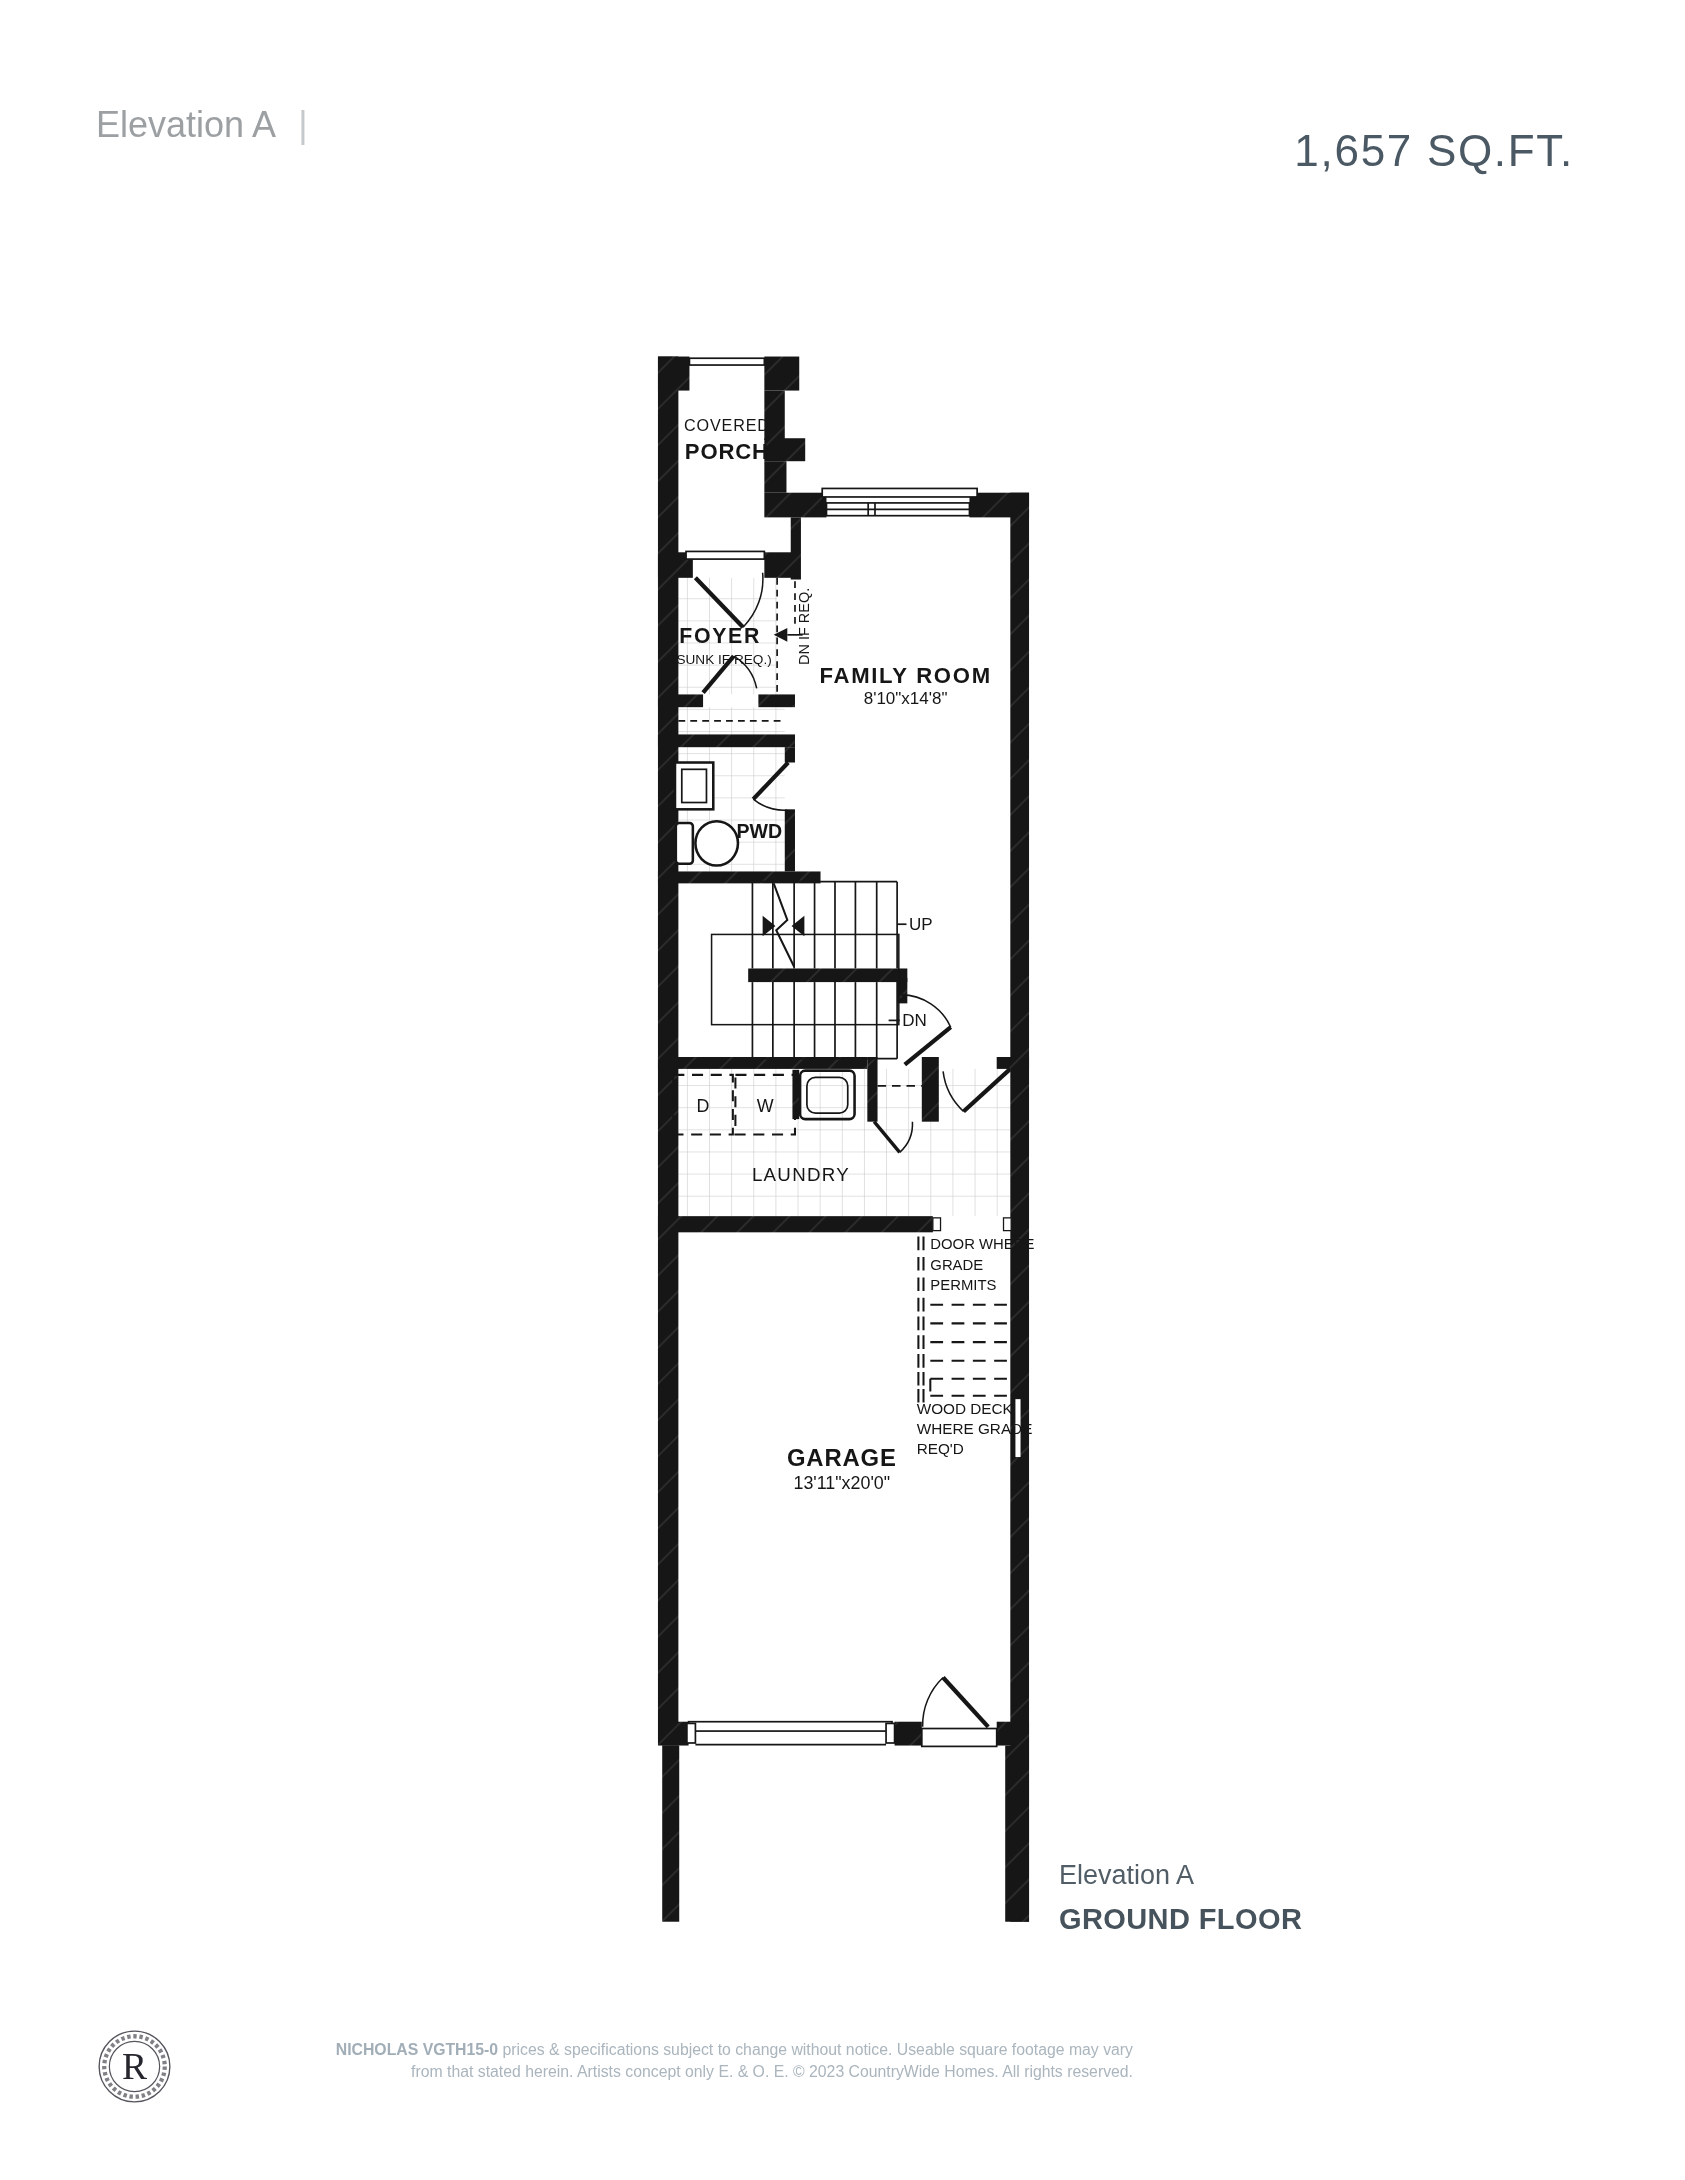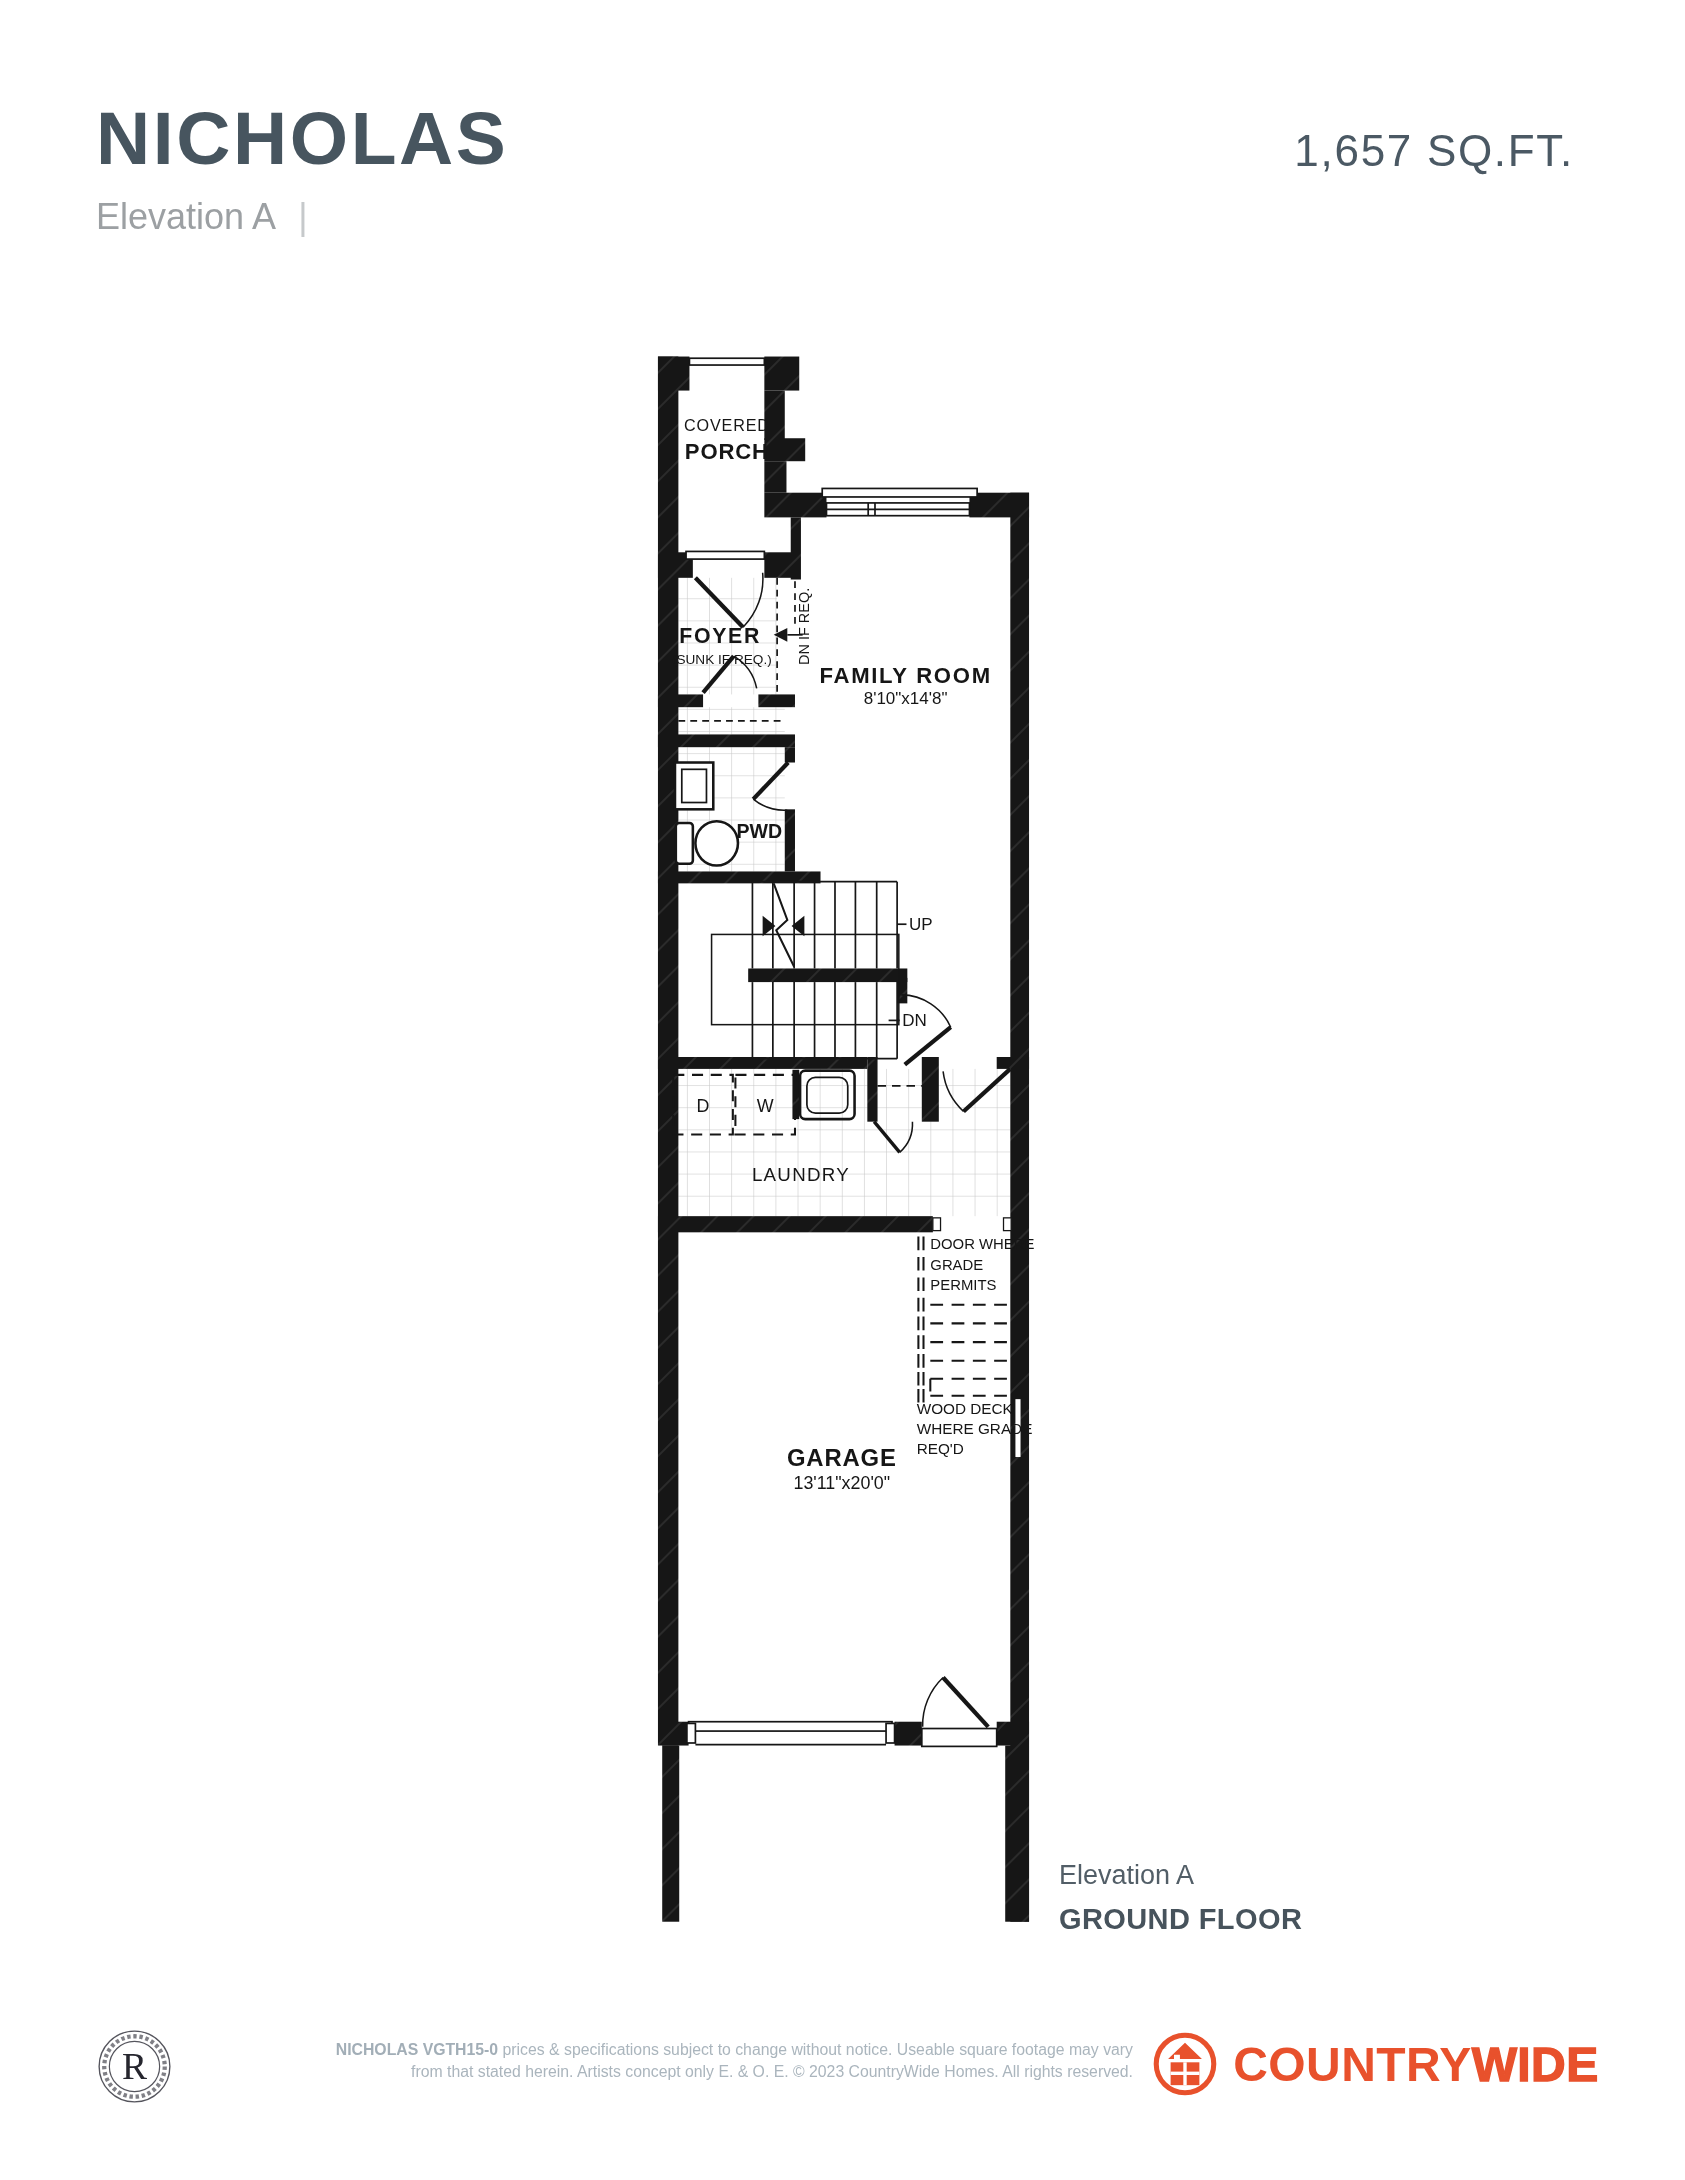--- a/index.html
+++ b/index.html
@@ -30,21 +30,20 @@
   
   .plan{position:absolute;left:652px;top:345px;}
   .plan text{fill:#161616;}
 </style>
 </head>
 <body>
 
 <div class="page">
 
   <div class="hdr">
-    <h1>NICHOLAS</h1>
     <div class="subtitle">
       <span>Elevation A</span>
       <span class="sep">|</span>
     </div>
   </div>
   <div class="sqft">1,657 SQ.FT.</div>
 
   <svg class="plan" width="383" height="1584" viewBox="765 405 450 1860">
     <defs>
       <pattern id="hatch" patternUnits="userSpaceOnUse" width="30" height="30" patternTransform="rotate(45)">
@@ -254,25 +253,15 @@
     <circle cx="44" cy="44" r="35.5" fill="none" stroke="#55555d" stroke-width="5" stroke-dasharray="4 3.2" opacity="0.75"></circle>
     <circle cx="44" cy="44" r="29.5" fill="none" stroke="#55555d" stroke-width="1.4"></circle>
     <text x="44" y="59" text-anchor="middle" font-family="Liberation Serif, serif" font-size="44" fill="#26262e">R</text>
   </svg>
 
   <div class="disclaimer">
     <b>NICHOLAS VGTH15-0</b><span> prices &amp; specifications subject to change without notice. Useable square footage may vary</span><br>
     <span>from that stated herein. Artists concept only E. &amp; O. E. © 2023 CountryWide Homes. All rights reserved.</span>
   </div>
 
-  <div class="brand">
-    <svg width="66" height="66" viewBox="0 0 78 78">
-      <circle cx="39" cy="39" r="34" fill="none" stroke="#e8512c" stroke-width="6"></circle>
-      <polygon points="39,14 19,33 26,33 26,28 33,28 33,33 59,33" fill="#e8512c"></polygon>
-      <rect x="22" y="37" width="34" height="27" fill="#e8512c"></rect>
-      <line x1="39" y1="37" x2="39" y2="64" stroke="#ffffff" stroke-width="4"></line>
-      <line x1="22" y1="50" x2="56" y2="50" stroke="#ffffff" stroke-width="4"></line>
-    </svg>
-    <div class="word"><span>COUNTRY</span><span class="heavy">WIDE</span></div>
-  </div>
 
 </div>
 
 
 </body></html>

